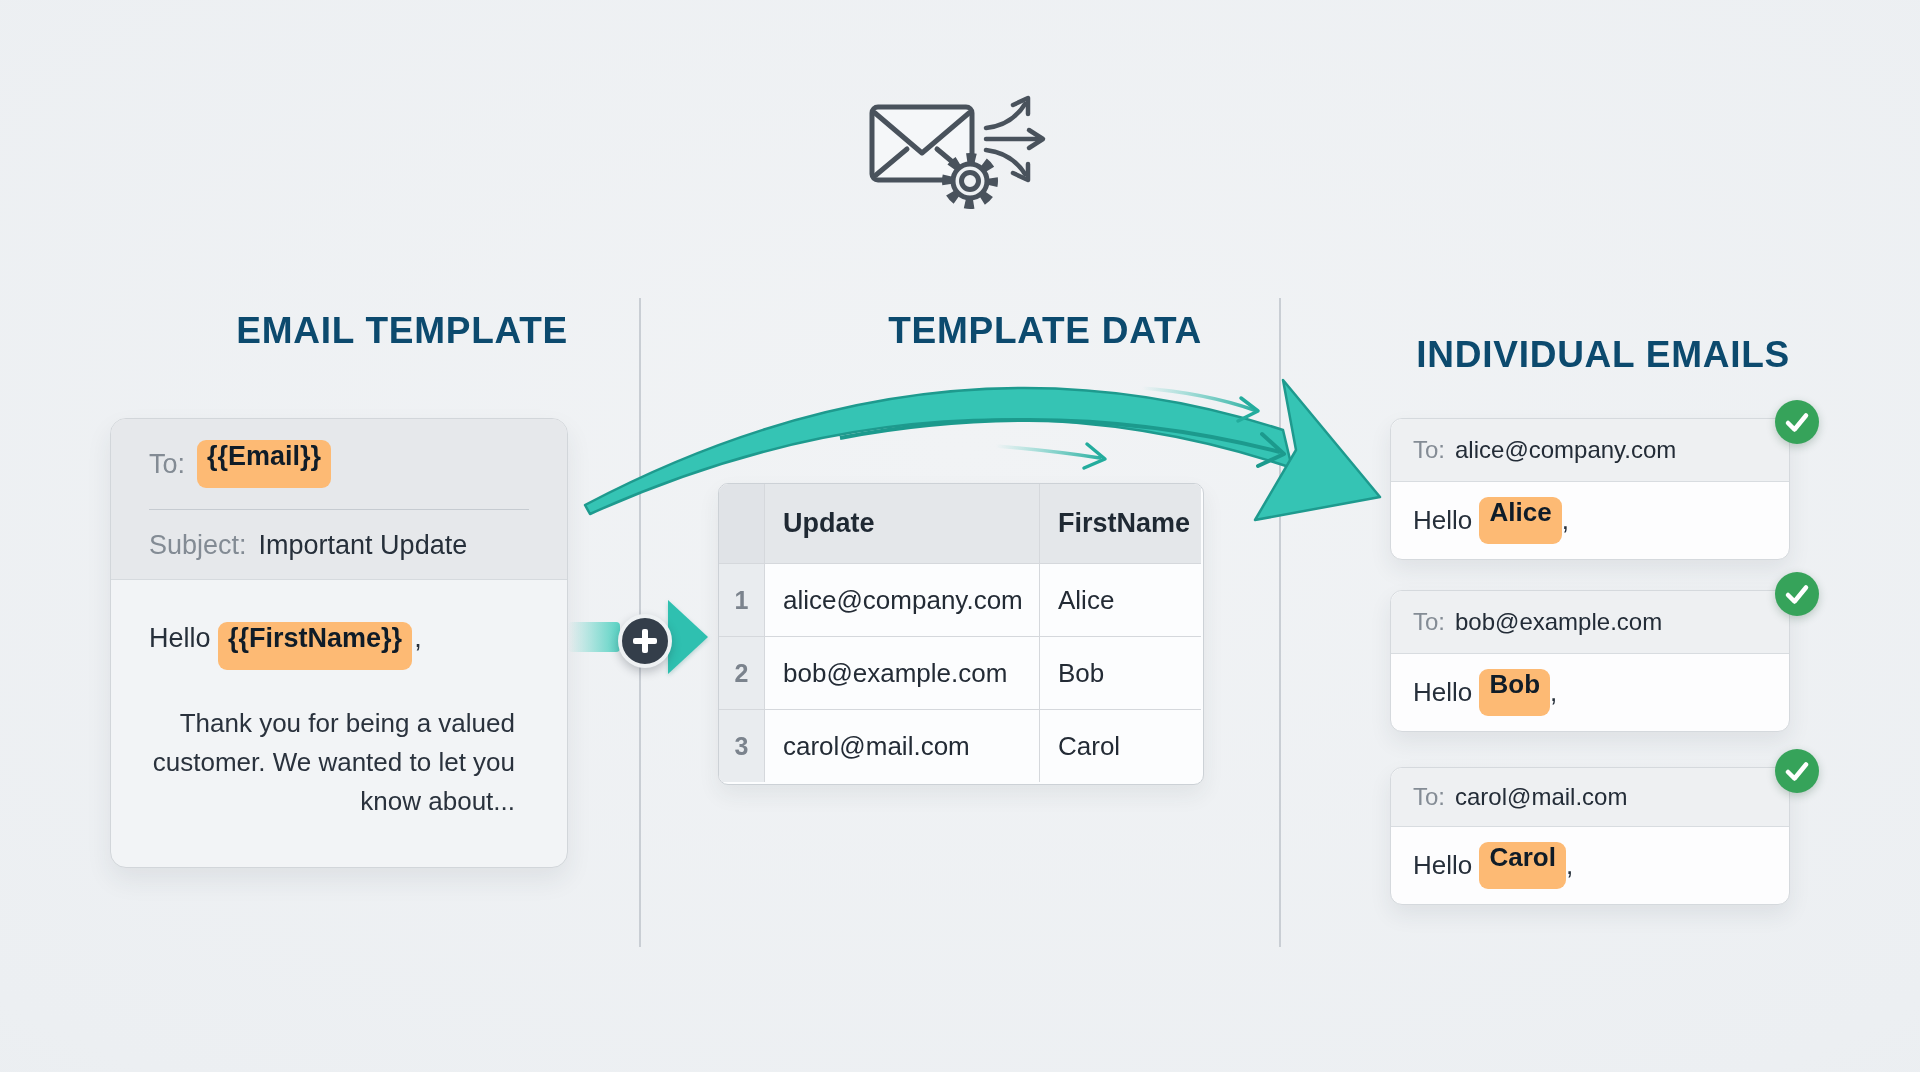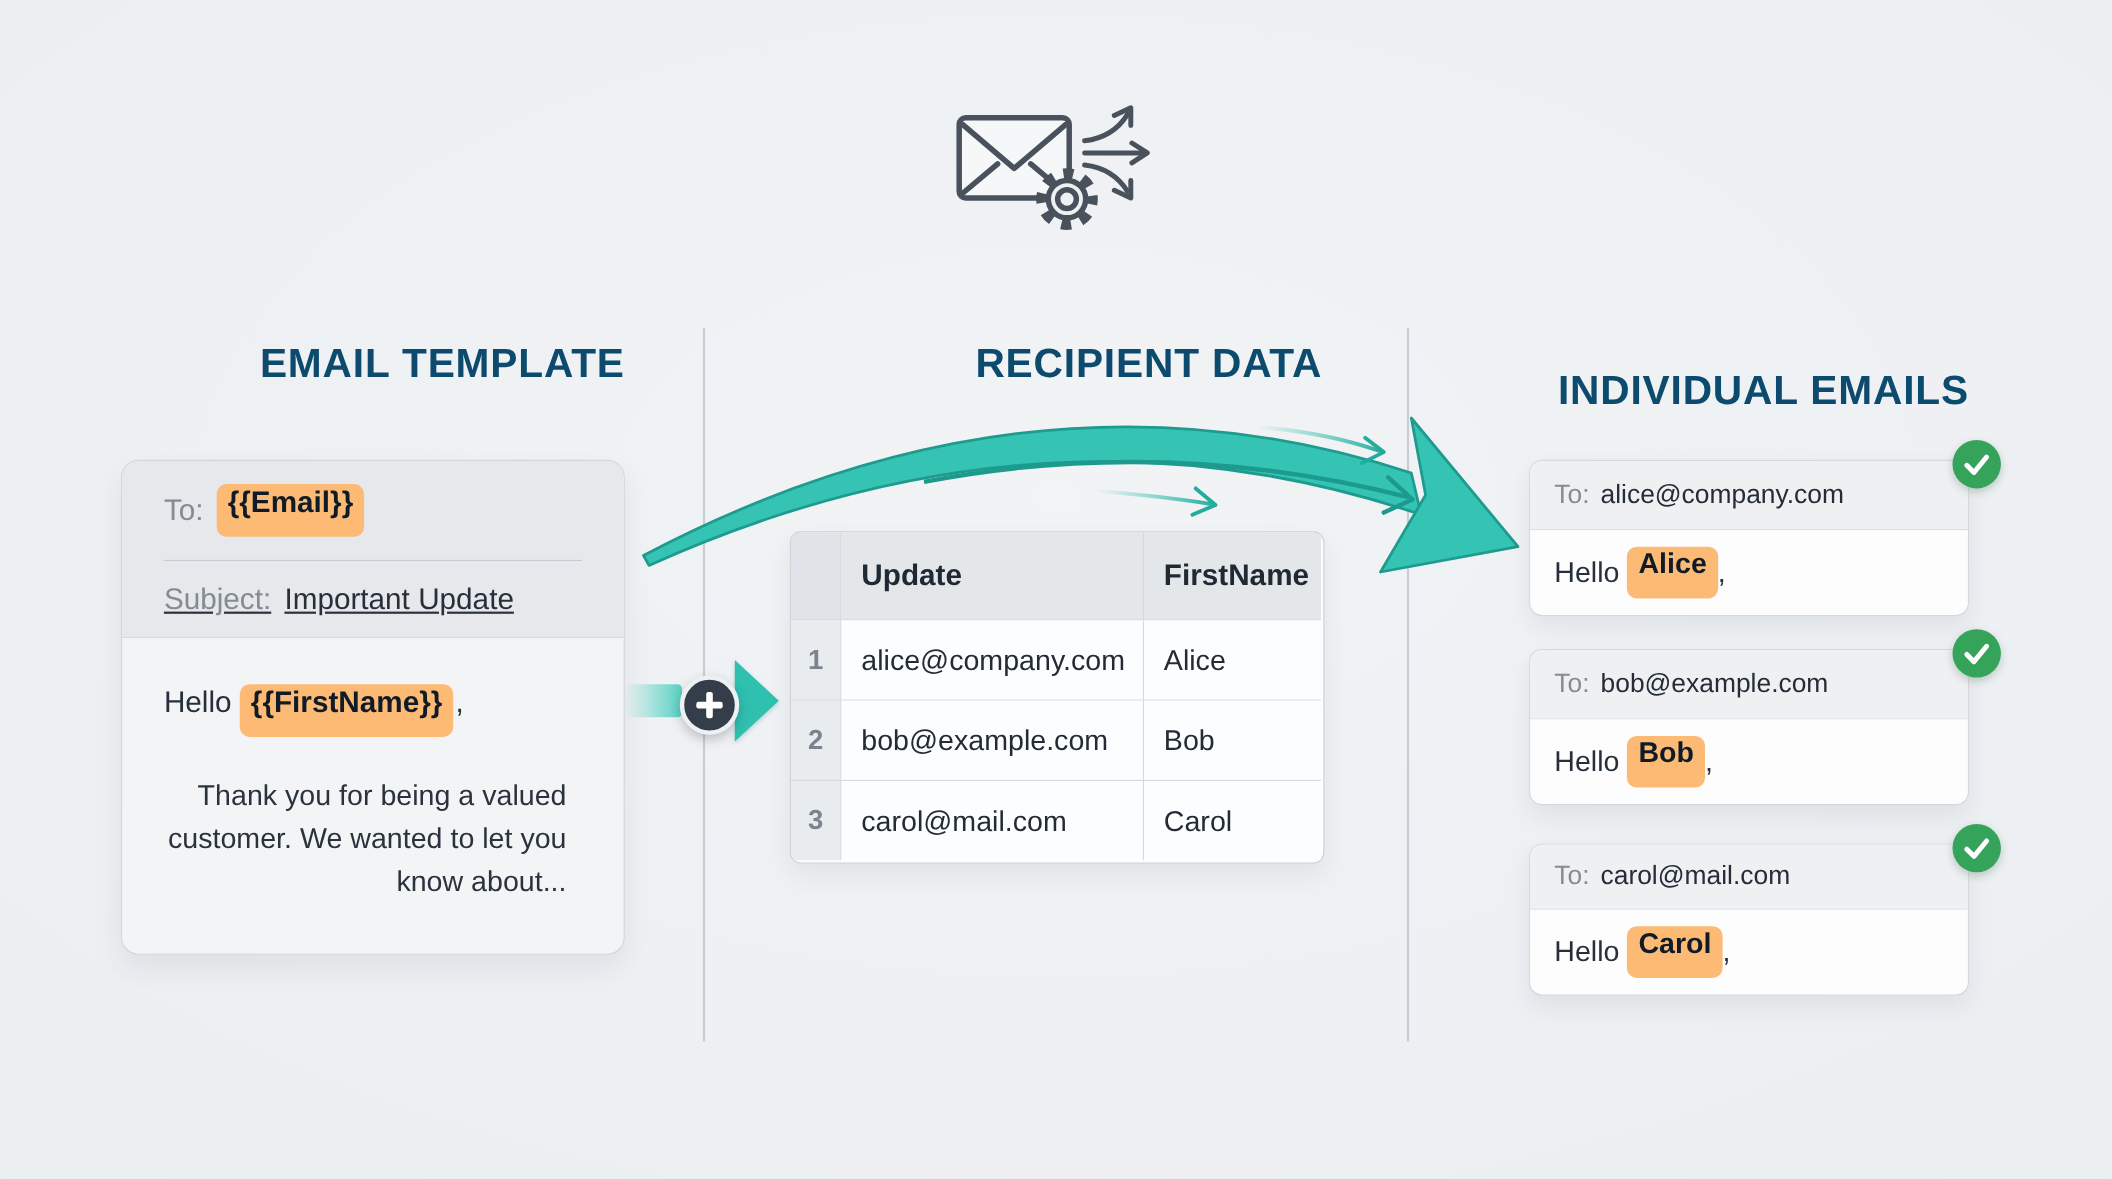--- a/index.html
+++ b/index.html
@@ -39,21 +39,21 @@
     box-shadow:0 12px 26px rgba(40,50,60,.08);box-sizing:border-box;overflow:hidden;
   }
   .template-card .head{
     background:#e6e8eb;border-bottom:1px solid #d6dade;height:161px;box-sizing:border-box;
     padding:0 38px;
   }
   .t-row{display:flex;align-items:center;font-size:27px;}
   .t-row .lbl{color:#838b94;margin-right:12px;}
   .t-row .val{color:#262f3a;}
   .t-row.to{height:90px;}
-  .t-row.subject{height:70px;text-decoration:underline;}
+  .t-row.subject{height:70px;}
   .head-sep{height:1px;background:#c6cbd1;}
   .template-card .bodyarea{padding:42px 38px 0 38px;}
   .greet{font-size:27px;color:#262f3a;}
   .greet .suffix{margin-left:2px;}
   .paragraph{
     margin-top:34px;font-size:26px;line-height:39px;color:#2a323d;max-width:366px;text-align:right;
   }
 
   
   .plus-trail{
@@ -137,21 +137,21 @@
       <circle cx="970" cy="181" r="23" fill="none" stroke="#49525c" stroke-width="10" stroke-dasharray="9.0 9.06" stroke-dashoffset="4"></circle>
       <circle cx="970" cy="181" r="17" fill="#eef1f3" stroke="#49525c" stroke-width="5"></circle>
       <circle cx="970" cy="181" r="8.5" fill="#eef1f3" stroke="#49525c" stroke-width="5"></circle>
     </g>
   </svg>
 
   <div class="divider left"></div>
   <div class="divider right"></div>
 
   <div class="heading h1">EMAIL TEMPLATE</div>
-  <div class="heading h2">RECIPIENT DATA</div>
+  <div class="heading h2">TEMPLATE DATA</div>
   <div class="heading h3">INDIVIDUAL EMAILS</div>
 
   <div class="template-card">
     <div class="head">
       <div class="t-row to">
         <span class="lbl">To:</span>
         <span class="chip">{{Email}}</span>
       </div>
       <div class="head-sep"></div>
       <div class="t-row subject">

